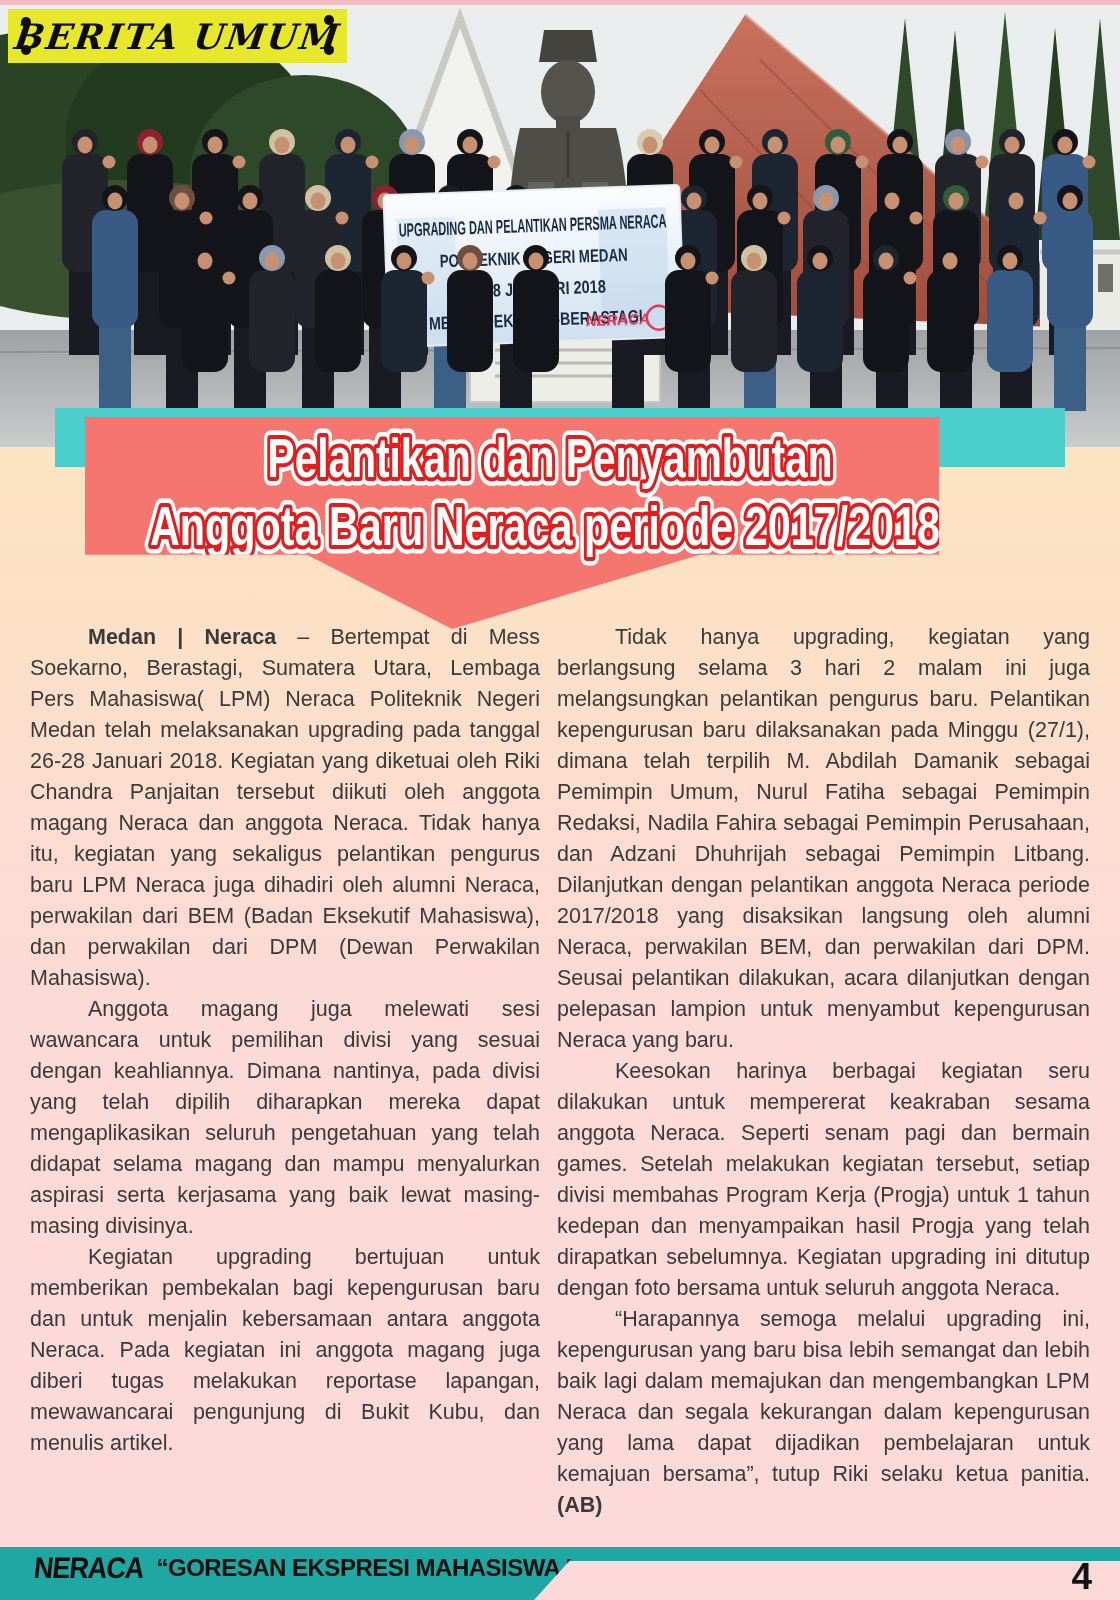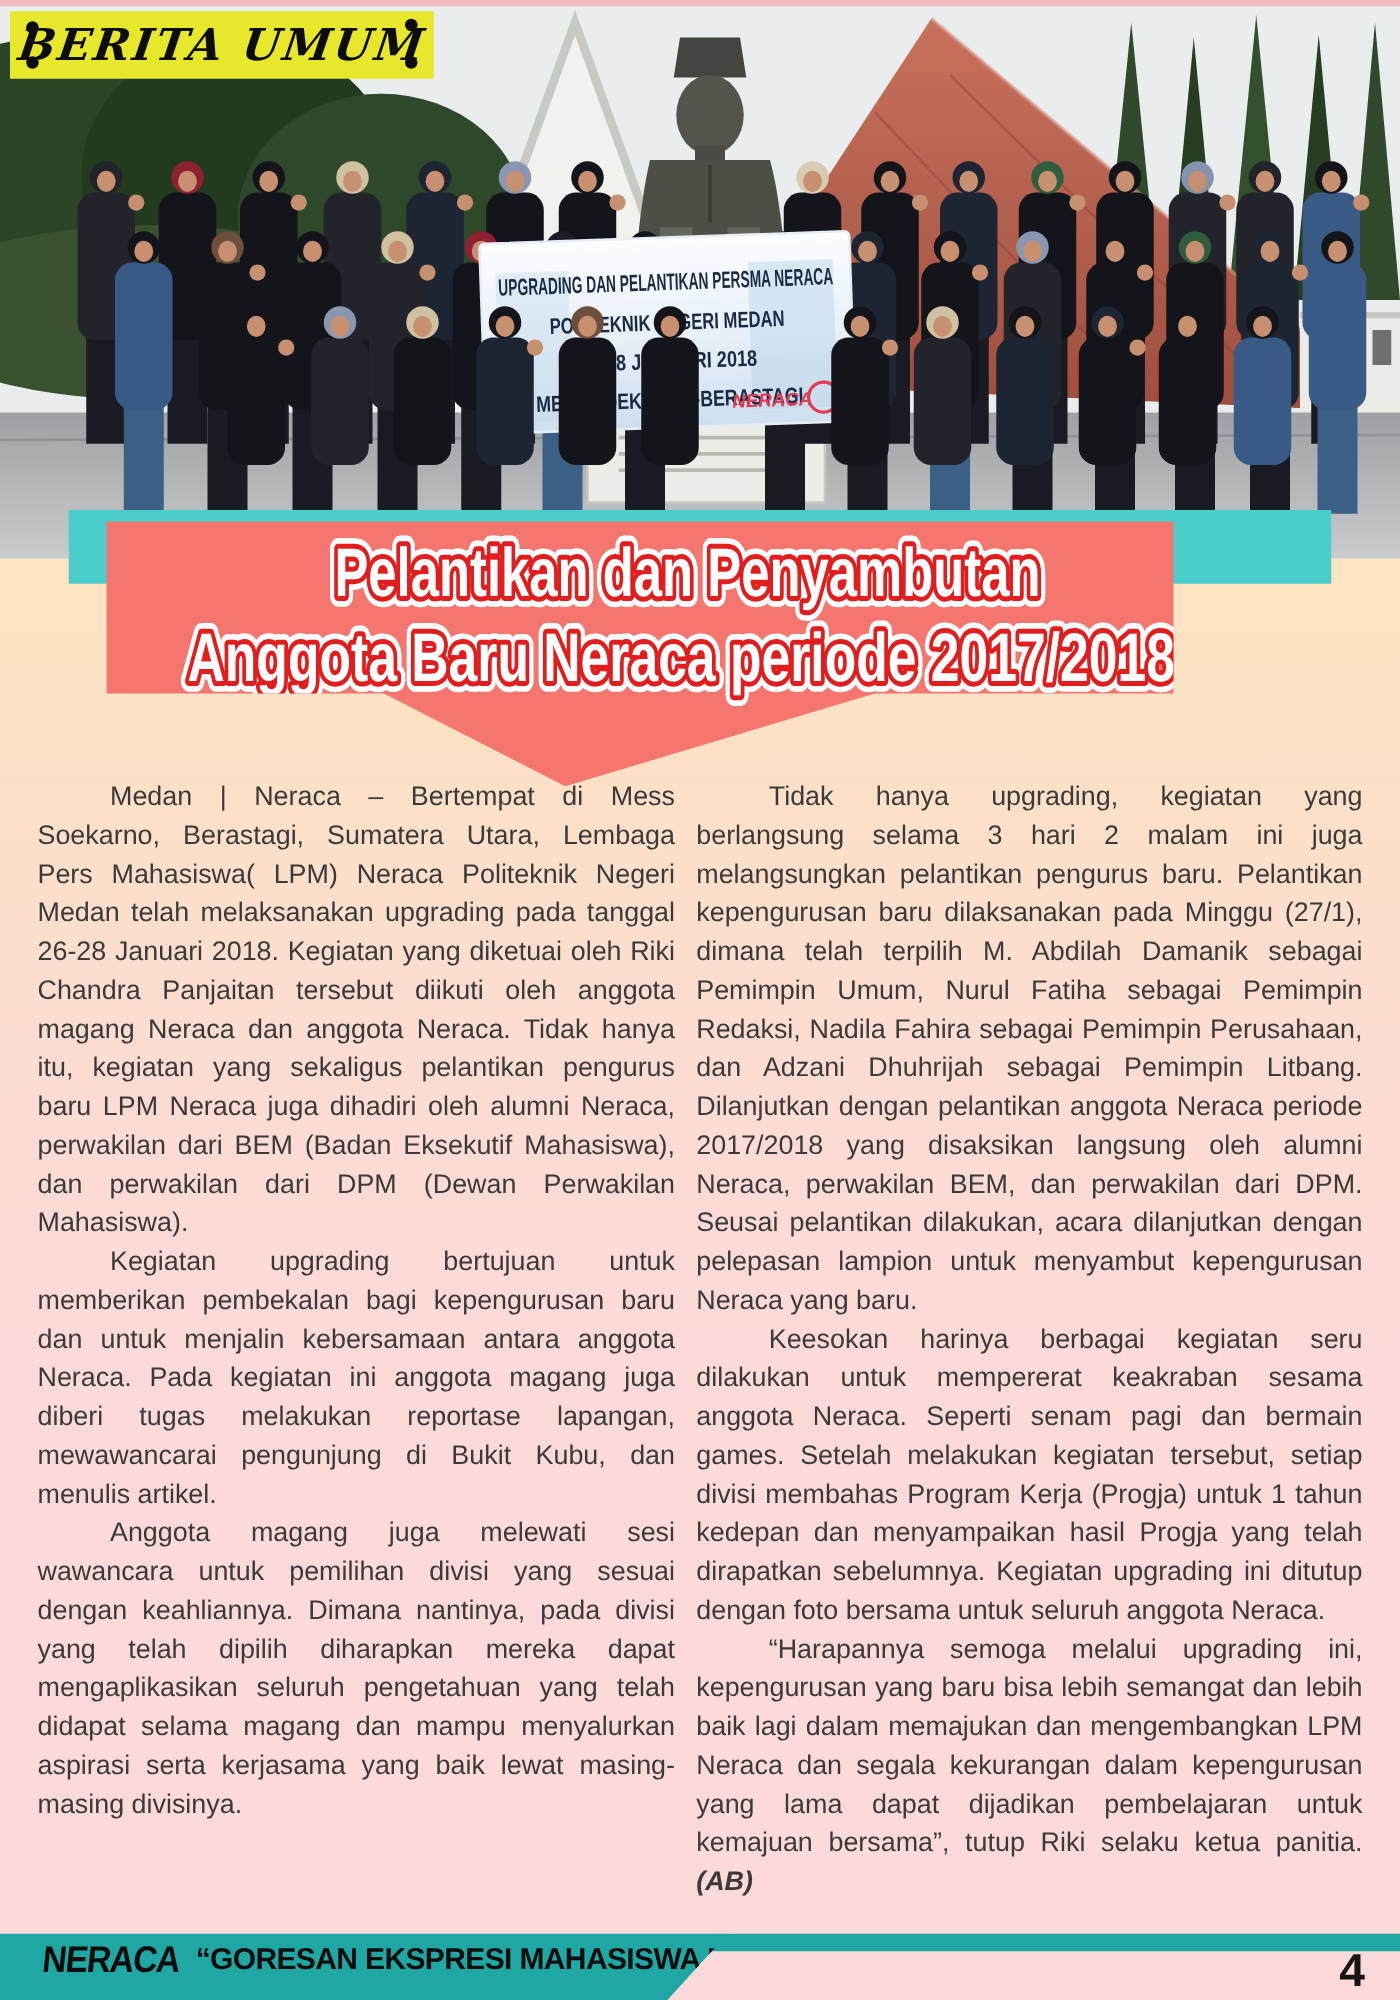--- a/index.html
+++ b/index.html
@@ -26,22 +26,22 @@
   .title-banner{position:absolute;left:85px;top:417px;width:854px;height:212px;background:#f4766e;z-index:3;
     clip-path:polygon(0 0,100% 0,100% 65%,72% 65%,43% 100%,26% 65%,0 65%);}
   .title-svg{position:absolute;left:0;top:0;}
   .title-text{font-family:"Liberation Sans",sans-serif;font-weight:bold;}
   
   .article{position:absolute;top:622px;left:30px;width:1060px;z-index:4;display:flex;gap:17px;
     color:#3a3a3a;font-size:21.5px;line-height:31px;text-align:justify;}
   .col-left{width:510px;}
   .col-right{width:533px;}
   .article p{margin:0;text-indent:58px;}
-  .lead{font-weight:normal;}
-  .byline{font-weight:bold;font-style:italic;margin-top:26px;}
+  .lead{font-weight:bold;}
+  .byline{font-weight:bold;margin-top:26px;}
   
   .footer-bar{position:absolute;left:0;top:1547px;width:1120px;height:14px;background:#1fa8a3;z-index:5;}
   .footer-left{position:absolute;left:0;top:1547px;width:600px;height:53px;background:#1fa8a3;z-index:6;
     clip-path:polygon(0 0,97% 0,89% 100%,0 100%);
     display:flex;align-items:flex-start;padding:6px 0 0 34px;box-sizing:border-box;gap:13px;color:#0d0d0d;}
   .footer-logo{font-size:27px;font-weight:bold;letter-spacing:-1px;transform:skewX(-6deg) scaleY(1.1);
     transform-origin:left center;white-space:nowrap;}
   .footer-tagline{font-size:24px;font-weight:bold;letter-spacing:-0.5px;white-space:nowrap;padding-top:1px;}
   .page-number{position:absolute;right:28px;top:1556px;z-index:6;font-size:37px;font-weight:bold;color:#141414;}
 </style>
@@ -342,22 +342,22 @@
     <g>
       <text class="title-text" x="460" y="128" text-anchor="middle" textLength="790" lengthAdjust="spacingAndGlyphs" font-size="55" fill="none" stroke="#ffffff" stroke-width="17" stroke-linejoin="round">Anggota Baru Neraca periode 2017/2018</text>
       <text class="title-text" x="460" y="128" text-anchor="middle" textLength="790" lengthAdjust="spacingAndGlyphs" font-size="55" fill="#ffffff" stroke="#e11d1d" stroke-width="8" stroke-linejoin="round" paint-order="stroke">Anggota Baru Neraca periode 2017/2018</text>
     </g>
   </svg>
 </div>
 
 <div class="article">
   <div class="col-left">
     <p><span class="lead">Medan | Neraca</span><span> – Bertempat di Mess Soekarno, Berastagi, Sumatera Utara, Lembaga Pers Mahasiswa( LPM) Neraca Politeknik Negeri Medan telah melaksanakan upgrading pada tanggal 26-28 Januari 2018. Kegiatan yang diketuai oleh Riki Chandra Panjaitan tersebut diikuti oleh anggota magang Neraca dan anggota Neraca. Tidak hanya itu, kegiatan yang sekaligus pelantikan pengurus baru LPM Neraca juga dihadiri oleh alumni Neraca, perwakilan dari BEM (Badan Eksekutif Mahasiswa), dan perwakilan dari DPM (Dewan Perwakilan Mahasiswa).</span></p>
+    <p>Anggota magang juga melewati sesi wawancara untuk pemilihan divisi yang sesuai dengan keahliannya. Dimana nantinya, pada divisi yang telah dipilih diharapkan mereka dapat mengaplikasikan seluruh pengetahuan yang telah didapat selama magang dan mampu menyalurkan aspirasi serta kerjasama yang baik lewat masing-masing divisinya.</p>
     <p>Kegiatan upgrading bertujuan untuk memberikan pembekalan bagi kepengurusan baru dan untuk menjalin kebersamaan antara anggota Neraca. Pada kegiatan ini anggota magang juga diberi tugas melakukan reportase lapangan, mewawancarai pengunjung di Bukit Kubu, dan menulis artikel.</p>
-    <p>Anggota magang juga melewati sesi wawancara untuk pemilihan divisi yang sesuai dengan keahliannya. Dimana nantinya, pada divisi yang telah dipilih diharapkan mereka dapat mengaplikasikan seluruh pengetahuan yang telah didapat selama magang dan mampu menyalurkan aspirasi serta kerjasama yang baik lewat masing-masing divisinya.</p>
   </div>
   <div class="col-right">
     <p>Tidak hanya upgrading, kegiatan yang berlangsung selama 3 hari 2 malam ini juga melangsungkan pelantikan pengurus baru. Pelantikan kepengurusan baru dilaksanakan pada Minggu (27/1), dimana telah terpilih M. Abdilah Damanik sebagai Pemimpin Umum, Nurul Fatiha sebagai Pemimpin Redaksi, Nadila Fahira sebagai Pemimpin Perusahaan, dan Adzani Dhuhrijah sebagai Pemimpin Litbang. Dilanjutkan dengan pelantikan anggota Neraca periode 2017/2018 yang disaksikan langsung oleh alumni Neraca, perwakilan BEM, dan perwakilan dari DPM. Seusai pelantikan dilakukan, acara dilanjutkan dengan pelepasan lampion untuk menyambut kepengurusan Neraca yang baru.</p>
     <p>Keesokan harinya berbagai kegiatan seru dilakukan untuk mempererat keakraban sesama anggota Neraca. Seperti senam pagi dan bermain games. Setelah melakukan kegiatan tersebut, setiap divisi membahas Program Kerja (Progja) untuk 1 tahun kedepan dan menyampaikan hasil Progja yang telah dirapatkan sebelumnya. Kegiatan upgrading ini ditutup dengan foto bersama untuk seluruh anggota Neraca.</p>
     <p><span>“Harapannya semoga melalui upgrading ini, kepengurusan yang baru bisa lebih semangat dan lebih baik lagi dalam memajukan dan mengembangkan LPM Neraca dan segala kekurangan dalam kepengurusan yang lama dapat dijadikan pembelajaran untuk kemajuan bersama”, tutup Riki selaku ketua panitia.</span><span class="byline">(AB)</span></p>
   </div>
 </div>
 
 <div class="footer-bar"></div>
 <div class="footer-left">

